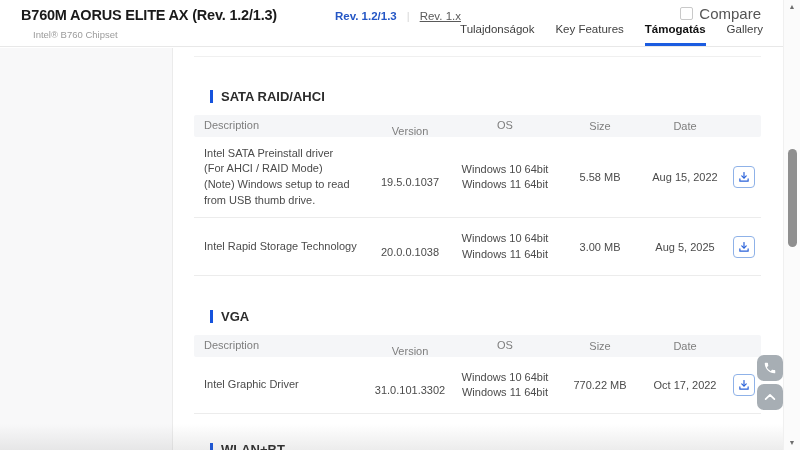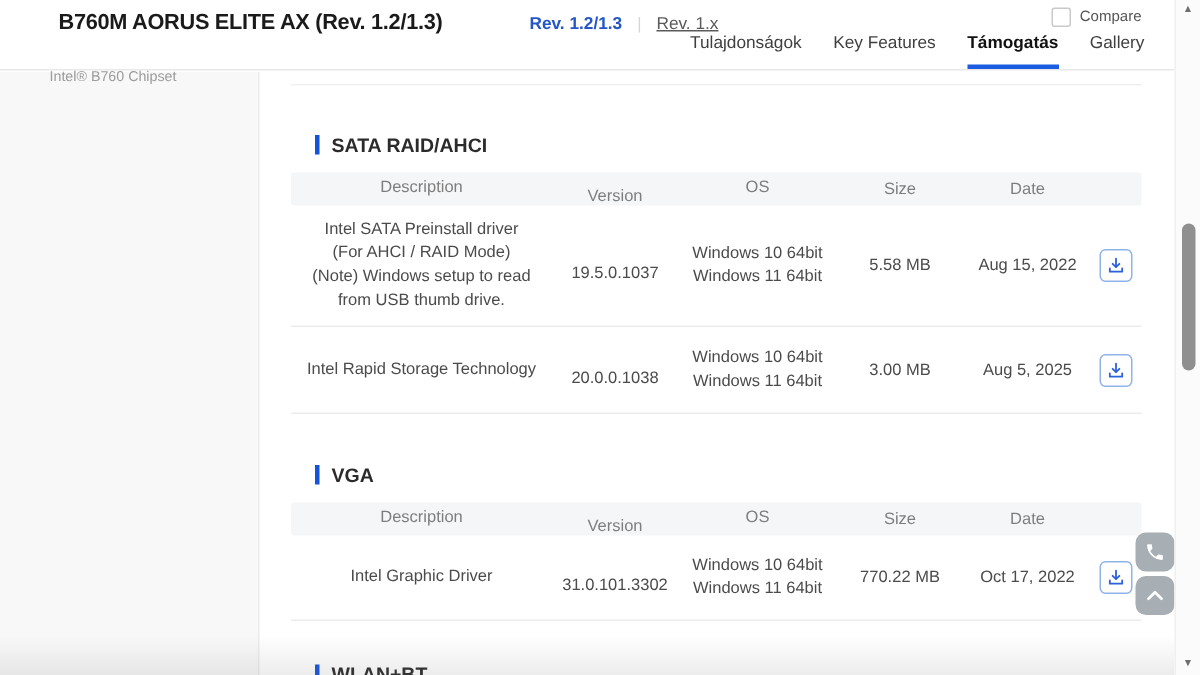--- a/index.html
+++ b/index.html
@@ -5,32 +5,32 @@
   * { margin: 0; padding: 0; box-sizing: border-box; }
   html, body { width: 800px; height: 450px; overflow: hidden; }
   body { font-family: "Liberation Sans", sans-serif; background: #fff; }
   .page { position: relative; width: 800px; height: 450px; overflow: hidden; background: #fff; }
 
   
   header {
     position: absolute; top: 0; left: 0; width: 783px; height: 47px;
     background: #fff; border-bottom: 1px solid #e8e8e8; z-index: 5;
   }
-  .title-row { position: absolute; left: 39px; top: 7px; display: flex; align-items: baseline; gap: 10px; white-space: nowrap; }
+  .title-row { position: absolute; left: 21px; top: 7px; display: flex; align-items: baseline; gap: 10px; white-space: nowrap; }
   h1 { font-size: 14.5px; font-weight: bold; color: #1a1a1a; letter-spacing: -0.2px; }
   .rev-link { font-size: 11.5px; font-weight: bold; color: #2456c5; text-decoration: none; cursor: pointer; margin-left: 48px; }
   .sep { font-size: 11px; color: #d6d6d6; }
   .rev-alt { font-size: 11.5px; color: #5a5a5a; text-decoration: underline; cursor: pointer; text-align: center; }
-  .chipset { position: absolute; left: 33px; top: 29px; font-size: 9.5px; color: #9b9b9b; margin-top: 17px; }
+  .chipset { position: absolute; left: 33px; top: 29px; font-size: 9.5px; color: #9b9b9b; }
   .compare { position: absolute; right: 22px; top: 5px; display: flex; align-items: center; gap: 6px; cursor: pointer; }
   .compare input {
     appearance: none; -webkit-appearance: none; width: 13px; height: 13px;
     border: 1px solid #c9c9c9; border-radius: 2px; background: #fff; cursor: pointer;
   }
-  .compare span { font-size: 10px; color: #555; }
+  .compare span { font-size: 15px; color: #555; }
   .tabs { position: absolute; right: 20px; bottom: 0; display: flex; gap: 21px; }
   .tab {
     font-size: 11.5px; color: #3f3f3f; text-decoration: none; cursor: pointer;
     padding-bottom: 8px; border-bottom: 3px solid transparent; white-space: nowrap;
   }
   .tab.active { color: #111; font-weight: bold; border-bottom-color: #1b5ce0; }
 
   
   .content {
     position: absolute; top: 48px; left: 0; width: 783px; height: 402px;
@@ -55,21 +55,21 @@
   }
   .thead .cell { font-size: 11px; color: #7e7e7e; }
   .trow {
     display: flex; align-items: center; width: 567px;
     border-bottom: 1px solid #ececec;
   }
   .trow .cell { font-size: 11px; color: #4b4b4b; }
   .h81 { height: 81px; } .h58 { height: 58px; } .h57 { height: 57px; }
 
   .cell { flex: none; text-align: center; }
-  .cell.desc { width: 172px; text-align: center; padding-left: 10px; padding-right: 8px; line-height: 1.42; }
+  .cell.desc { width: 172px; text-align: left; padding-left: 10px; padding-right: 8px; line-height: 1.42; }
   .cell.ver  { width: 88px; margin-top: 10px; }
   .cell.os   { width: 102px; line-height: 1.4; }
   .cell.size { width: 88px; }
   .cell.date { width: 82px; }
   .cell.action { width: 35px; display: flex; justify-content: center; }
   .pre { white-space: pre-line; }
 
   .dl {
     width: 22px; height: 22px; background: #fff; border: 1px solid #8fb2e8;
     border-radius: 4px; display: flex; align-items: center; justify-content: center; cursor: pointer;

